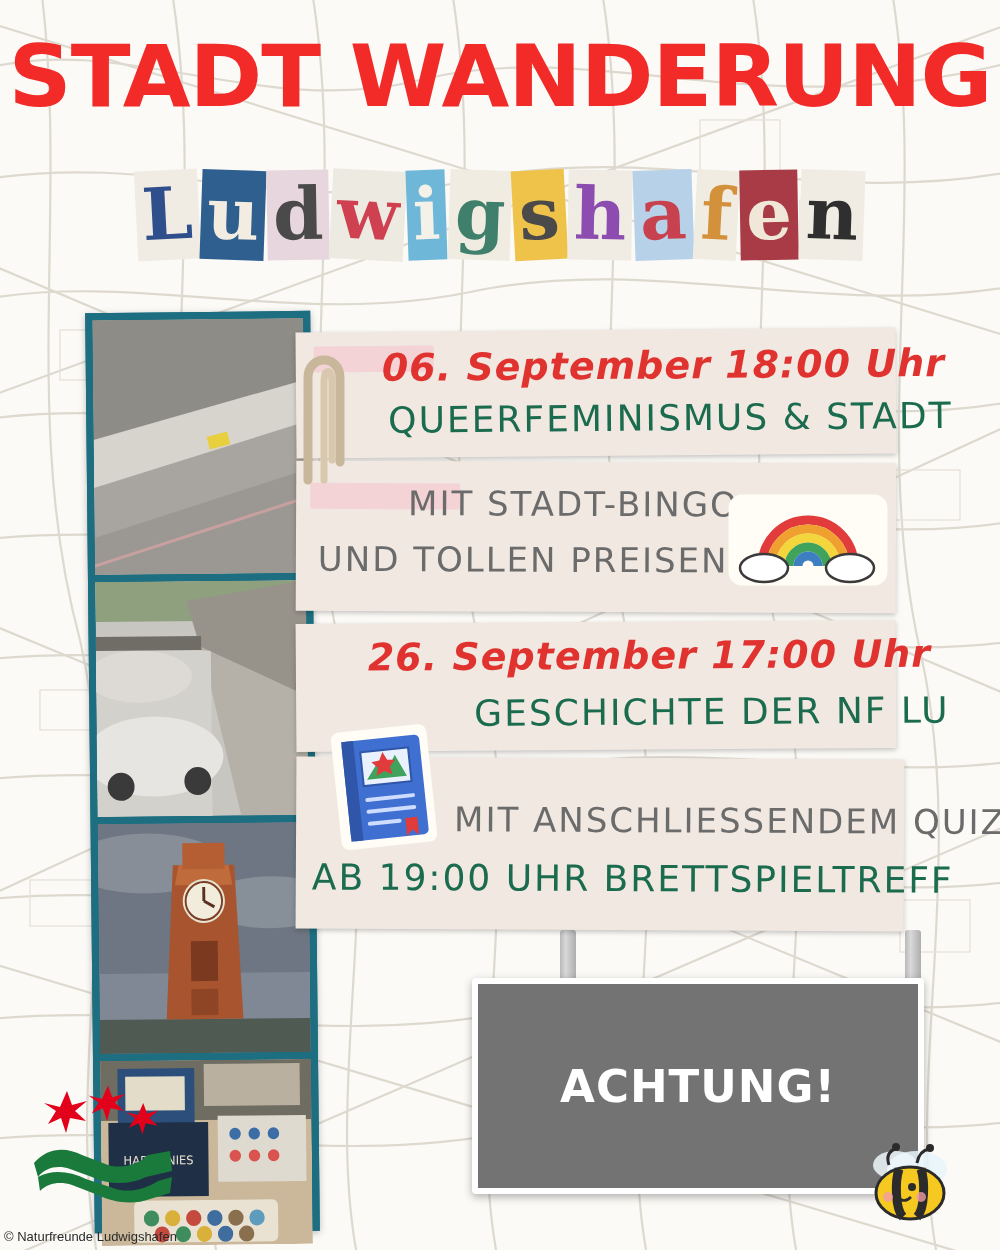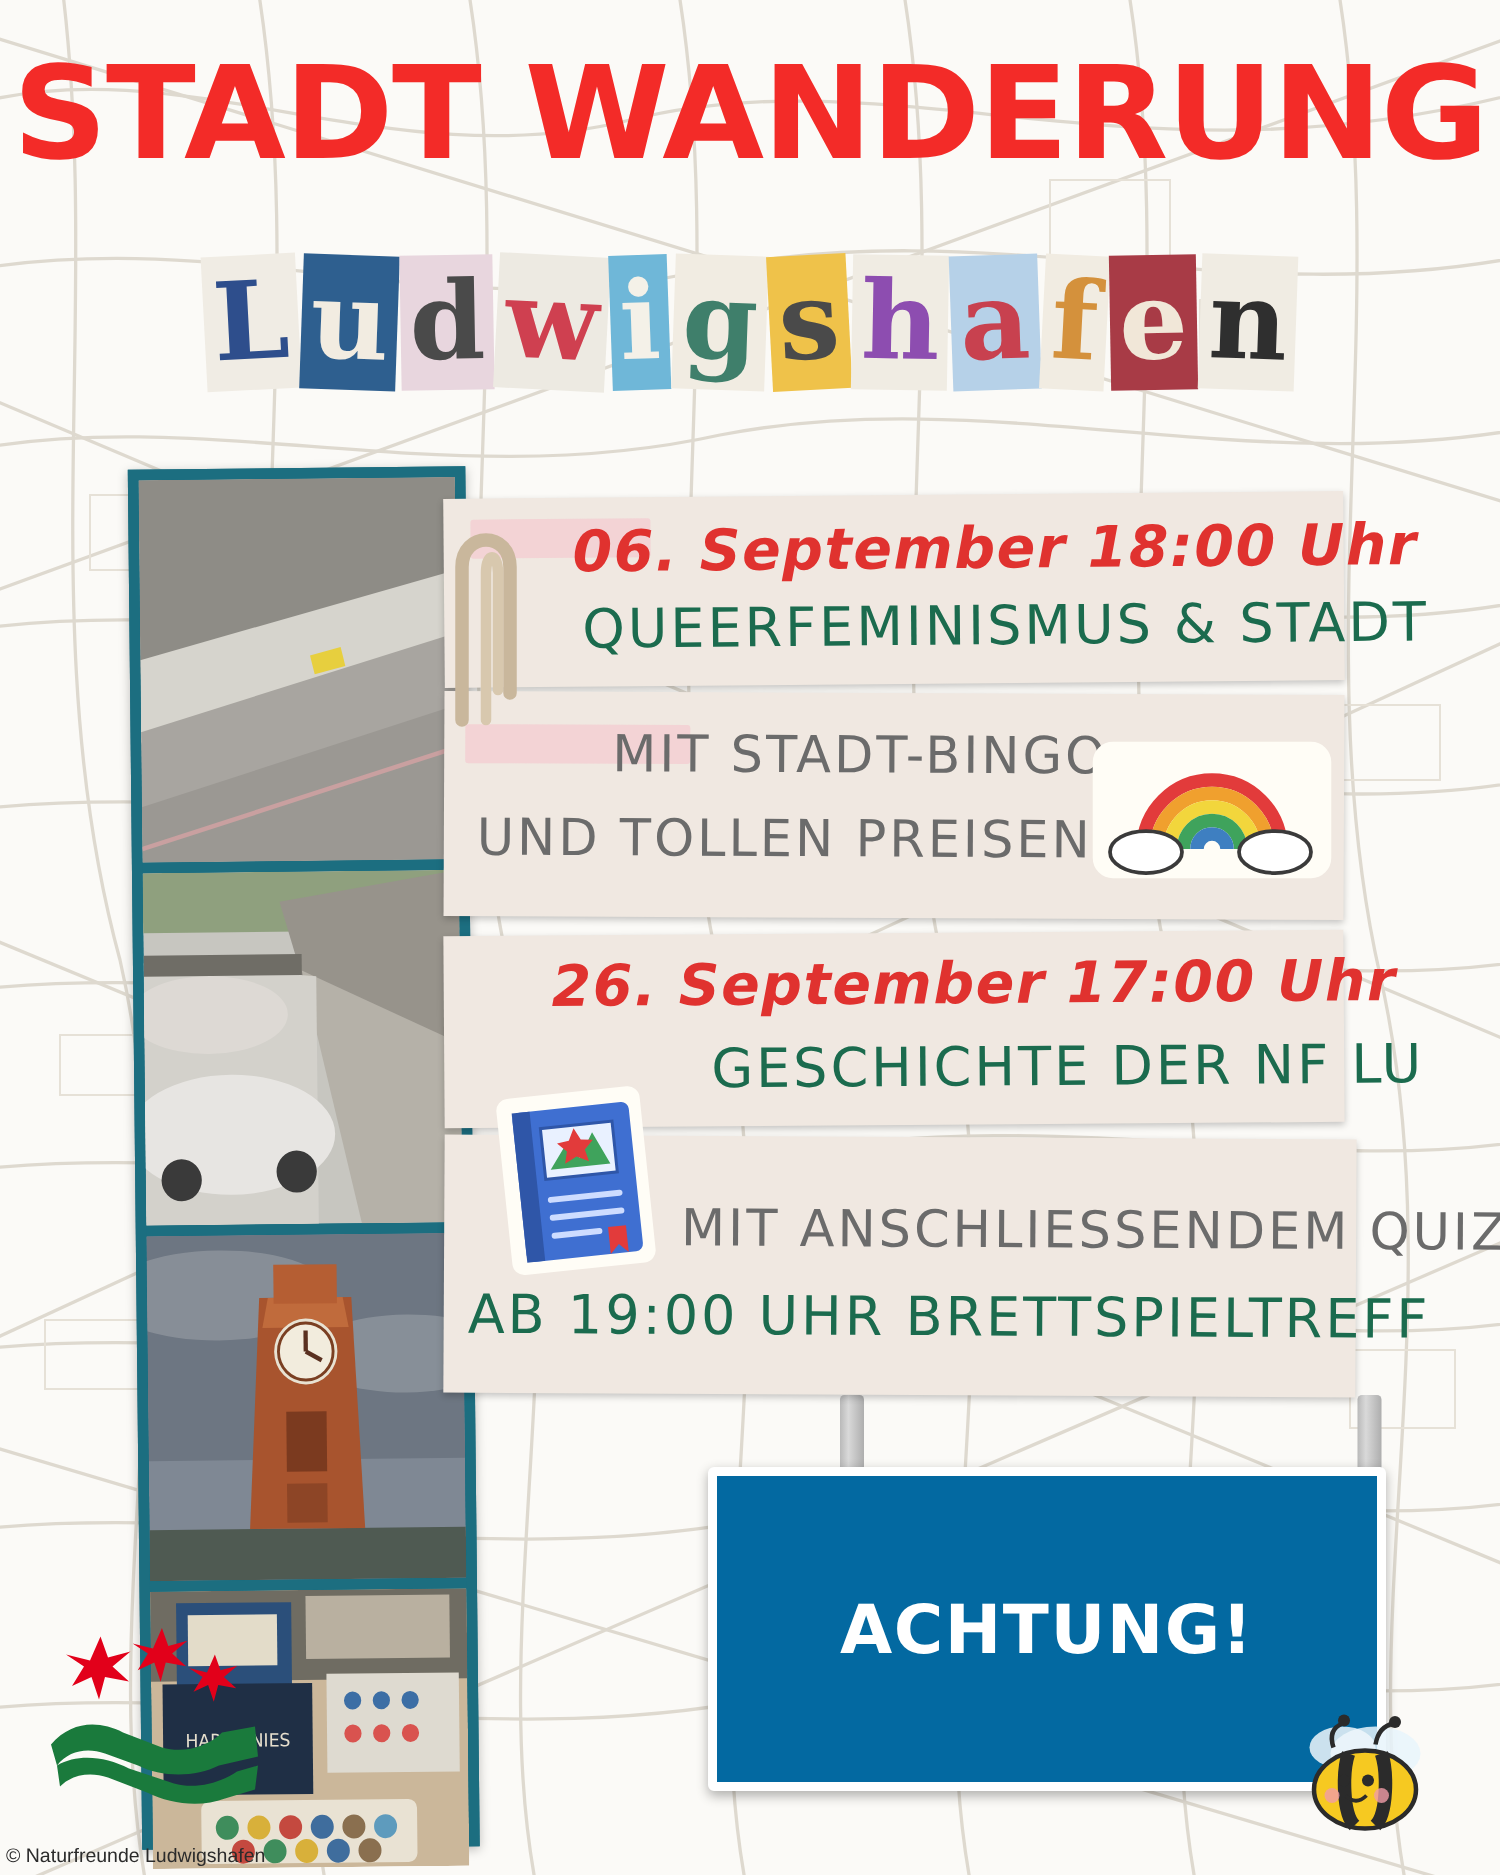--- a/index.html
+++ b/index.html
@@ -160,21 +160,21 @@
     left: 855px; top: 1135px;
     width: 110px; height: 95px;
     z-index: 10;
   }
 
   
   .road-sign {
     position: absolute;
     left: 472px; top: 978px;
     width: 452px; height: 216px;
-    background: #0369a1;
+    background: #737373;
     border: 6px solid #ffffff;
     border-radius: 4px;
     box-shadow: 0 3px 8px rgba(0,0,0,0.3);
     z-index: 8;
     display: flex;
     flex-direction: column;
     align-items: center;
     justify-content: center;
     gap: 8px;
   }

